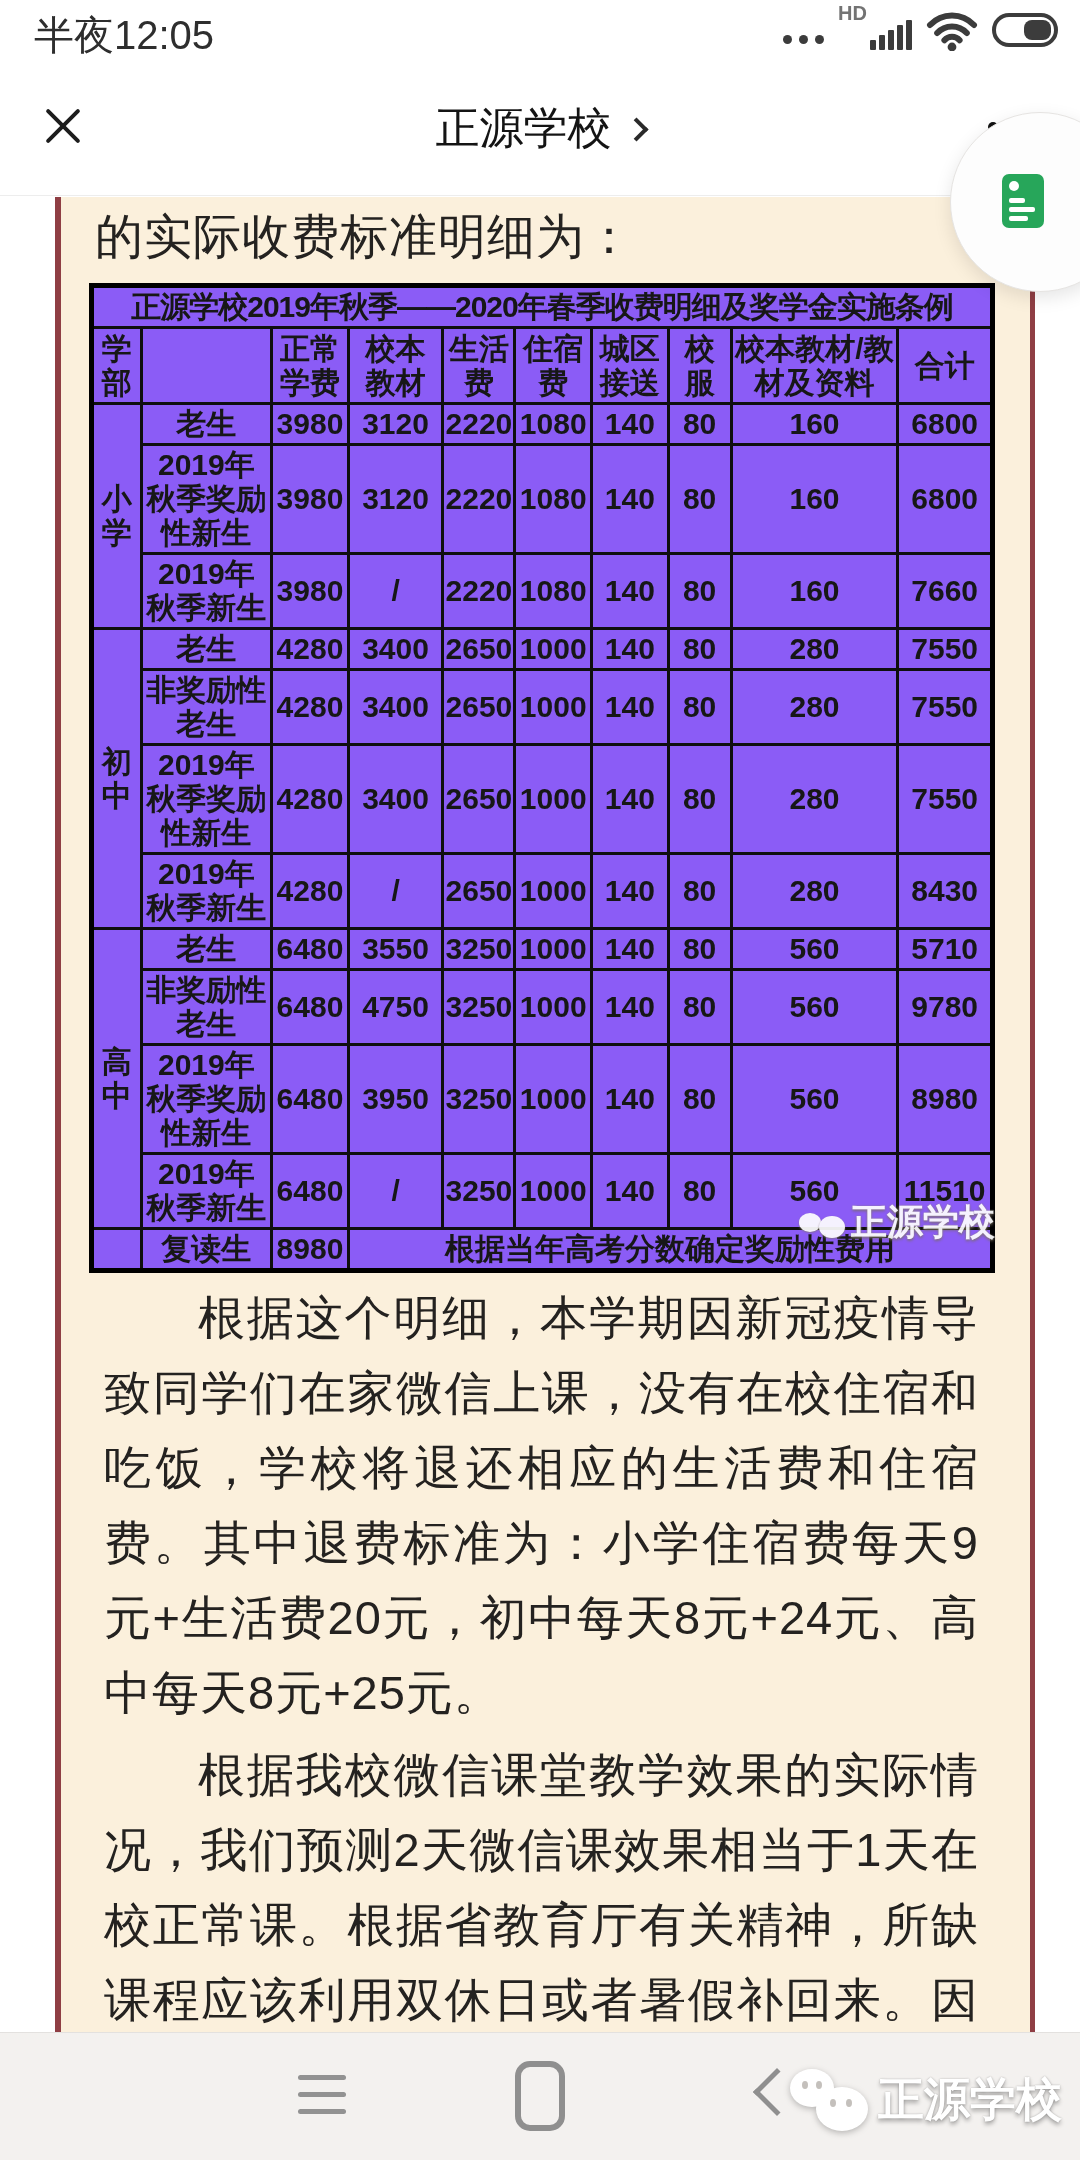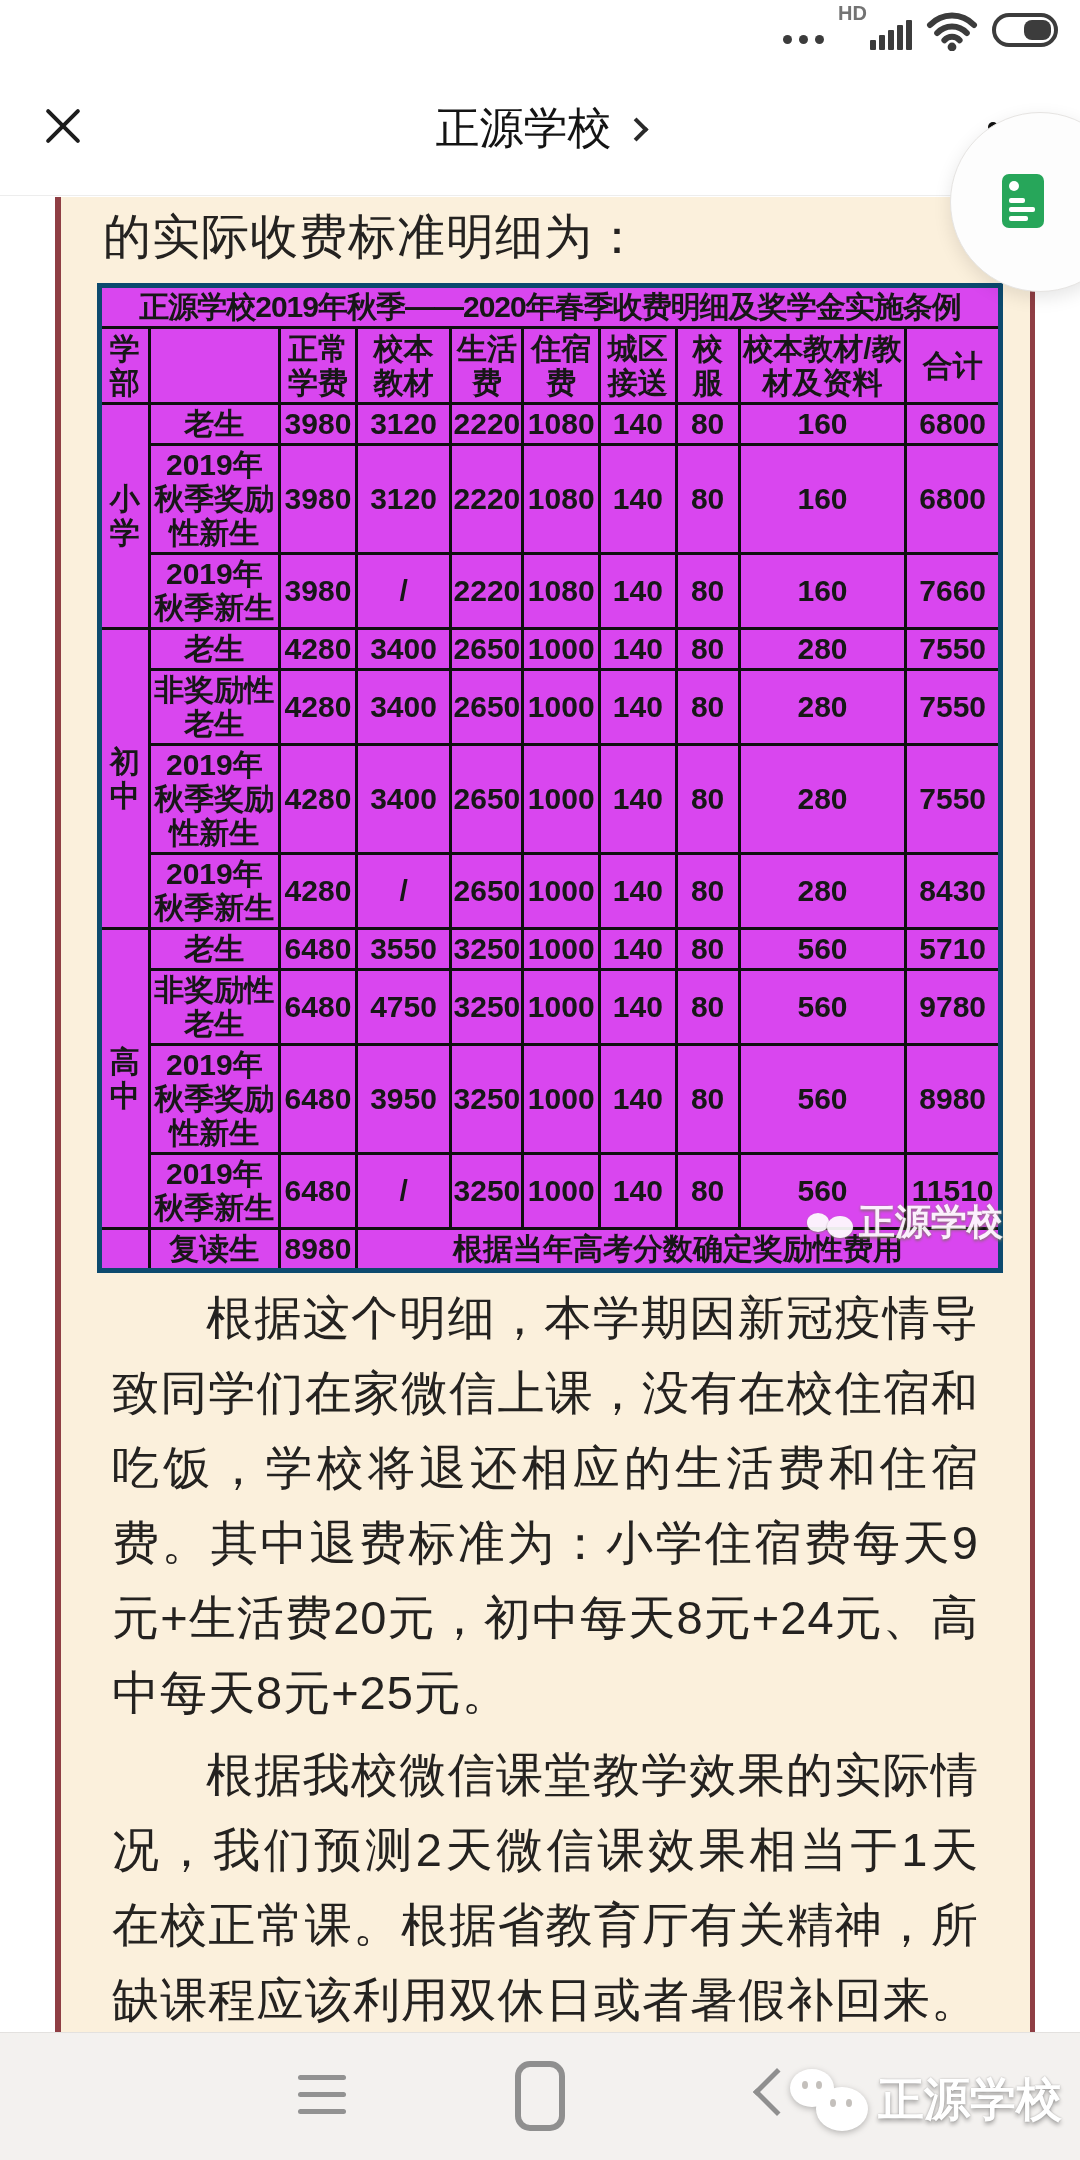--- a/index.html
+++ b/index.html
@@ -43,25 +43,25 @@
               background:#27a65a;z-index:41;}
   .notes-icon .dot{position:absolute;left:7px;top:7px;width:10px;height:10px;border-radius:50%;background:#fff;}
   .notes-icon .l1,.notes-icon .l2,.notes-icon .l3{position:absolute;left:7px;height:5px;background:#fff;border-radius:2px;}
   .notes-icon .l1{top:24px;width:16px;}
   .notes-icon .l2{top:33px;width:26px;}
   .notes-icon .l3{top:42px;width:19px;}
 
   
   .content{position:absolute;top:197px;left:0;width:1080px;height:1835px;overflow:hidden;background:#fff;}
   .panel{position:absolute;left:55px;top:0;width:980px;min-height:1835px;background:#fbf0dc;
-         border-left:6px solid #8f3e44;border-right:5px solid #8f3e44;padding:8px 0 0 8px;}
+         border-left:6px solid #8f3e44;border-right:5px solid #8f3e44;padding:8px 0 0 0;}
   .intro{margin:0 0 14px 34px;font-size:48px;color:#242220;letter-spacing:1px;}
   .table-wrap{position:relative;width:906px;margin-left:28px;}
-  table.fee{width:100%;border-collapse:collapse;table-layout:fixed;background:#d946ef;
-            border:5px solid #0c4a6e;}
+  table.fee{width:100%;border-collapse:collapse;table-layout:fixed;background:#8b5cf6;
+            border:5px solid #000000;}
   table.fee td{border:3px solid #0f0f0f;text-align:center;vertical-align:middle;
             font-size:30px;font-weight:600;color:#171717;line-height:34px;padding:2px 1px;}
   td.t-title{font-size:35px;font-weight:700;white-space:nowrap;overflow:hidden;padding:4px 0;letter-spacing:-1px;}
   td.t-head{height:76px;}
   td.t-dept{padding:0 8px;}
   td.t-sing{height:36px;}
   .tbl-watermark{position:absolute;right:0px;bottom:26px;display:flex;align-items:center;gap:6px;
             opacity:0.92;z-index:5;pointer-events:none;}
   .tbl-watermark .g1{width:22px;height:19px;border-radius:50%;background:#fff;box-shadow:0 1px 2px rgba(130,120,110,.8);}
   .tbl-watermark .g2{width:26px;height:22px;border-radius:50%;background:#fff;margin-left:-8px;margin-top:8px;
@@ -91,20 +91,21 @@
   .fw-ghosts .g2 i.e1{left:14px;} .fw-ghosts .g2 i.e2{left:30px;}
   .footer-watermark span{font-size:46px;font-weight:600;color:#fff;
              text-shadow:0 0 2px rgba(0,0,0,.25),0 3px 4px rgba(0,0,0,.30);}
 </style>
 </head>
 <body>
 
 <div class="screen">
 
   <div class="status-bar">
+    <span class="status-time">半夜12:05</span>
     <div class="status-icons">
       <div class="sig-dots">
           <i></i>
           <i></i>
           <i></i>
         </div>
       <div class="signal-wrap">
         <span class="hd-label">HD</span>
         <span class="sig-bars">
             <i style="height:10px"></i>

